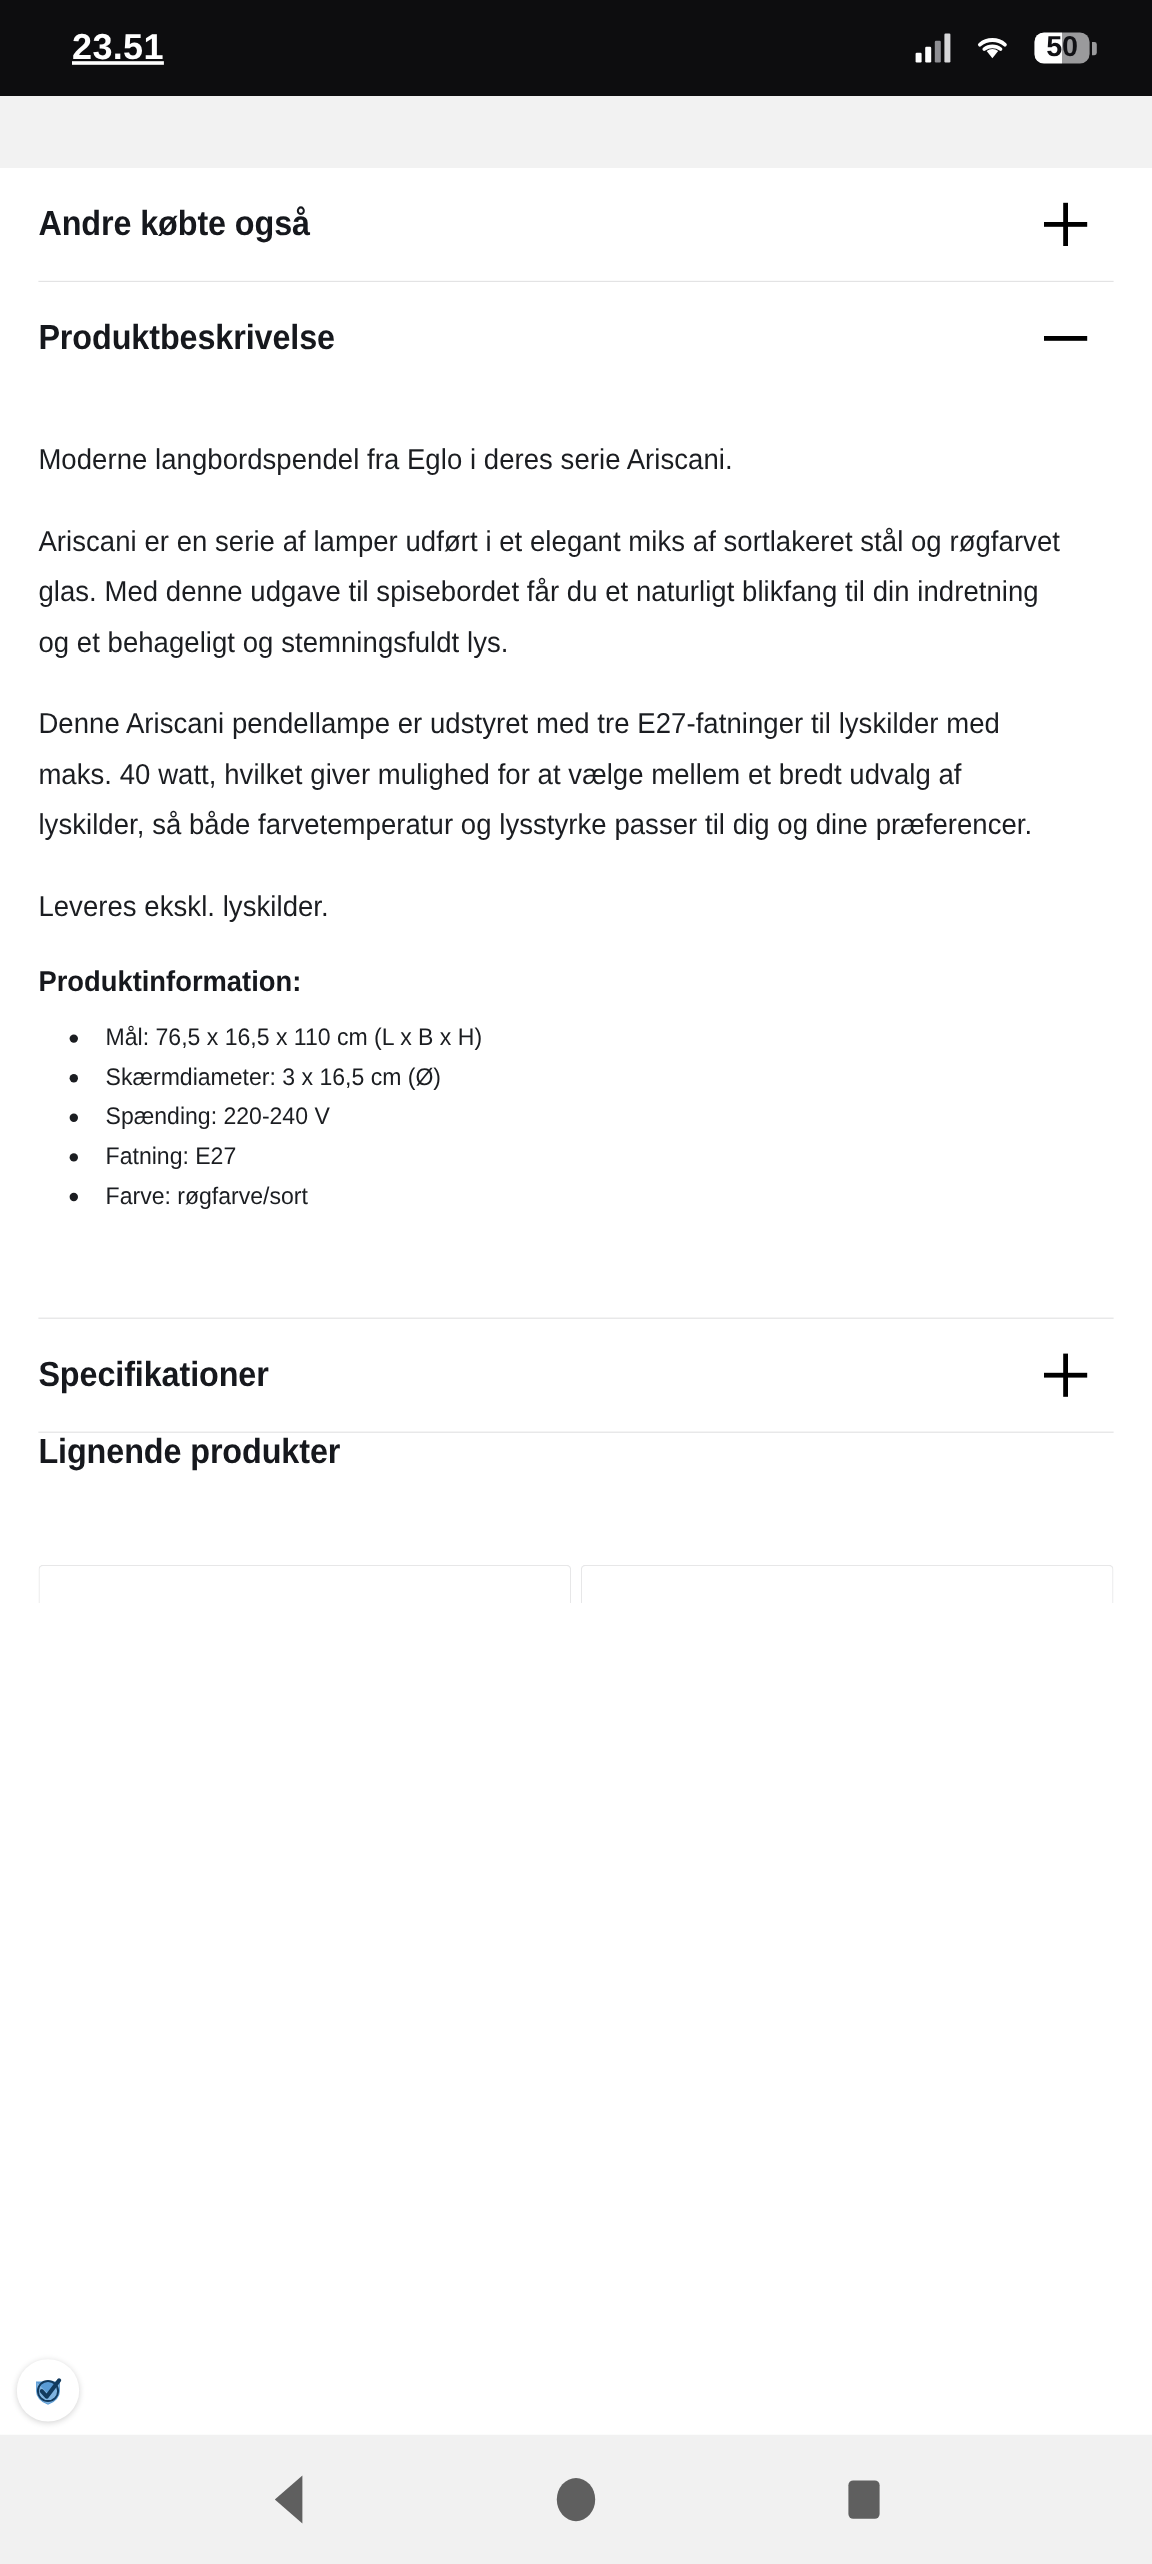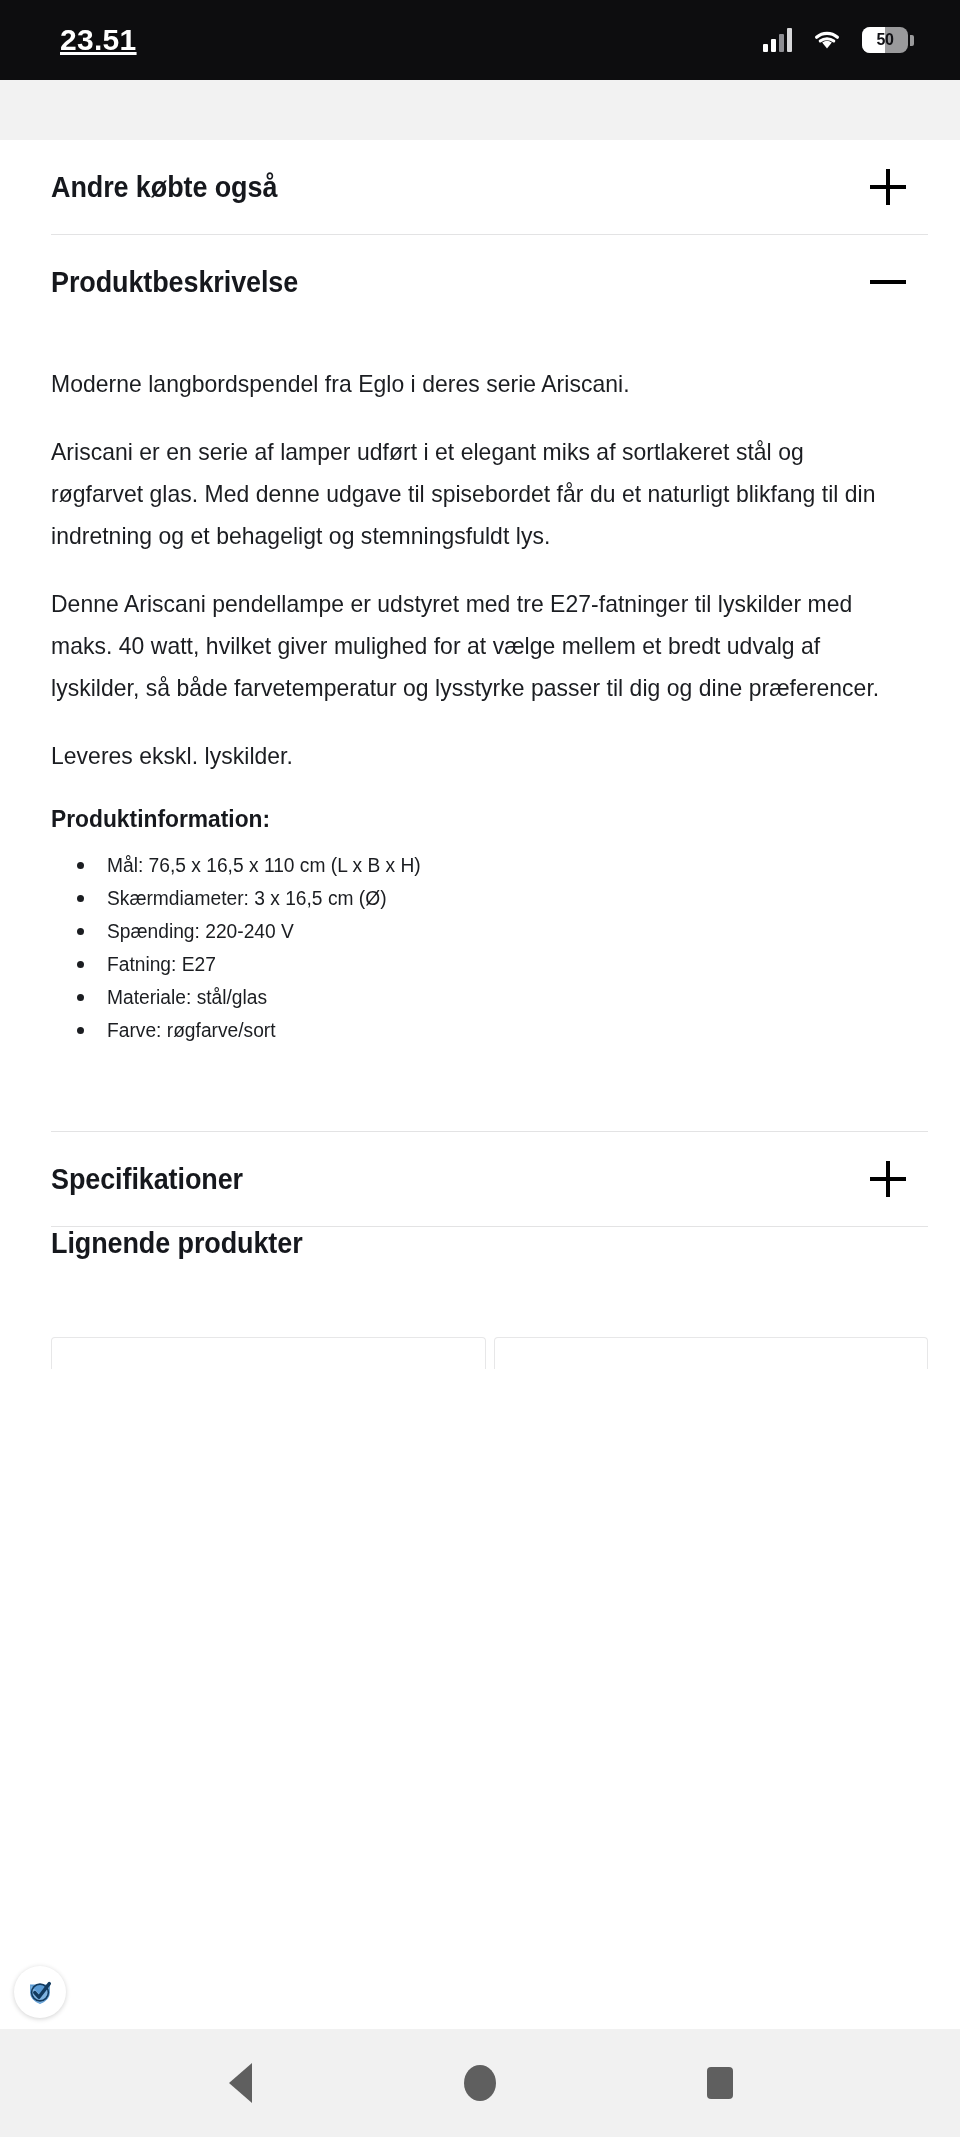--- a/index.html
+++ b/index.html
@@ -52,41 +52,41 @@
     overflow:hidden;
     display:flex; align-items:center; justify-content:center;
   }
   .battery .fill {
     position:absolute; left:0; top:0; bottom:0;
     width:50%;
     background:#ffffff;
   }
   .battery .lvl {
     position:relative;
-    font-size:16px; font-weight:700;
+    font-size:24px; font-weight:700;
     color:#111115;
     letter-spacing:-.3px;
     line-height:1;
   }
   .battery-cap {
     width:4px; height:11px;
     background:#9a9a9c;
     border-radius:0 2px 2px 0;
     margin-left:2px;
   }
   .bat-wrap { display:flex; align-items:center; }
 
   
   .top-gap {
     height:60px;
     background:#f2f2f2;
   }
 
   
-  .content { background:#ffffff;padding-left:19px; }
+  .content { background:#ffffff; }
 
   .acc-header {
     display:flex;
     align-items:center;
     justify-content:space-between;
     padding:0 32px;
     height:88px;
   }
   .acc-title {
     font-size:29px;
@@ -304,21 +304,20 @@
         <p class="para">Denne Ariscani pendellampe er udstyret med tre E27-fatninger til lyskilder med maks. 40 watt, hvilket giver mulighed for at vælge mellem et bredt udvalg af lyskilder, så både farvetemperatur og lysstyrke passer til dig og dine præferencer.</p>
         <p class="para">Leveres ekskl. lyskilder.</p>
 
         <div class="info-title">Produktinformation:</div>
 
         <ul class="spec">
           <li><span class="bl"></span><span class="txt">Mål: 76,5 x 16,5 x 110 cm (L x B x H)</span></li>
           <li><span class="bl"></span><span class="txt">Skærmdiameter: 3 x 16,5 cm (Ø)</span></li>
           <li><span class="bl"></span><span class="txt">Spænding: 220-240 V</span></li>
           <li><span class="bl"></span><span class="txt">Fatning: E27</span></li>
-          <li><span class="bl"></span><span class="txt">Materiale: stål/glas</span></li>
           <li><span class="bl"></span><span class="txt">Farve: røgfarve/sort</span></li>
         </ul>
       </div>
 
       <div class="section-gap"></div>
       <div class="divider"></div>
     </div>
 
     <div class="sect-block">
       <div class="acc-header">

